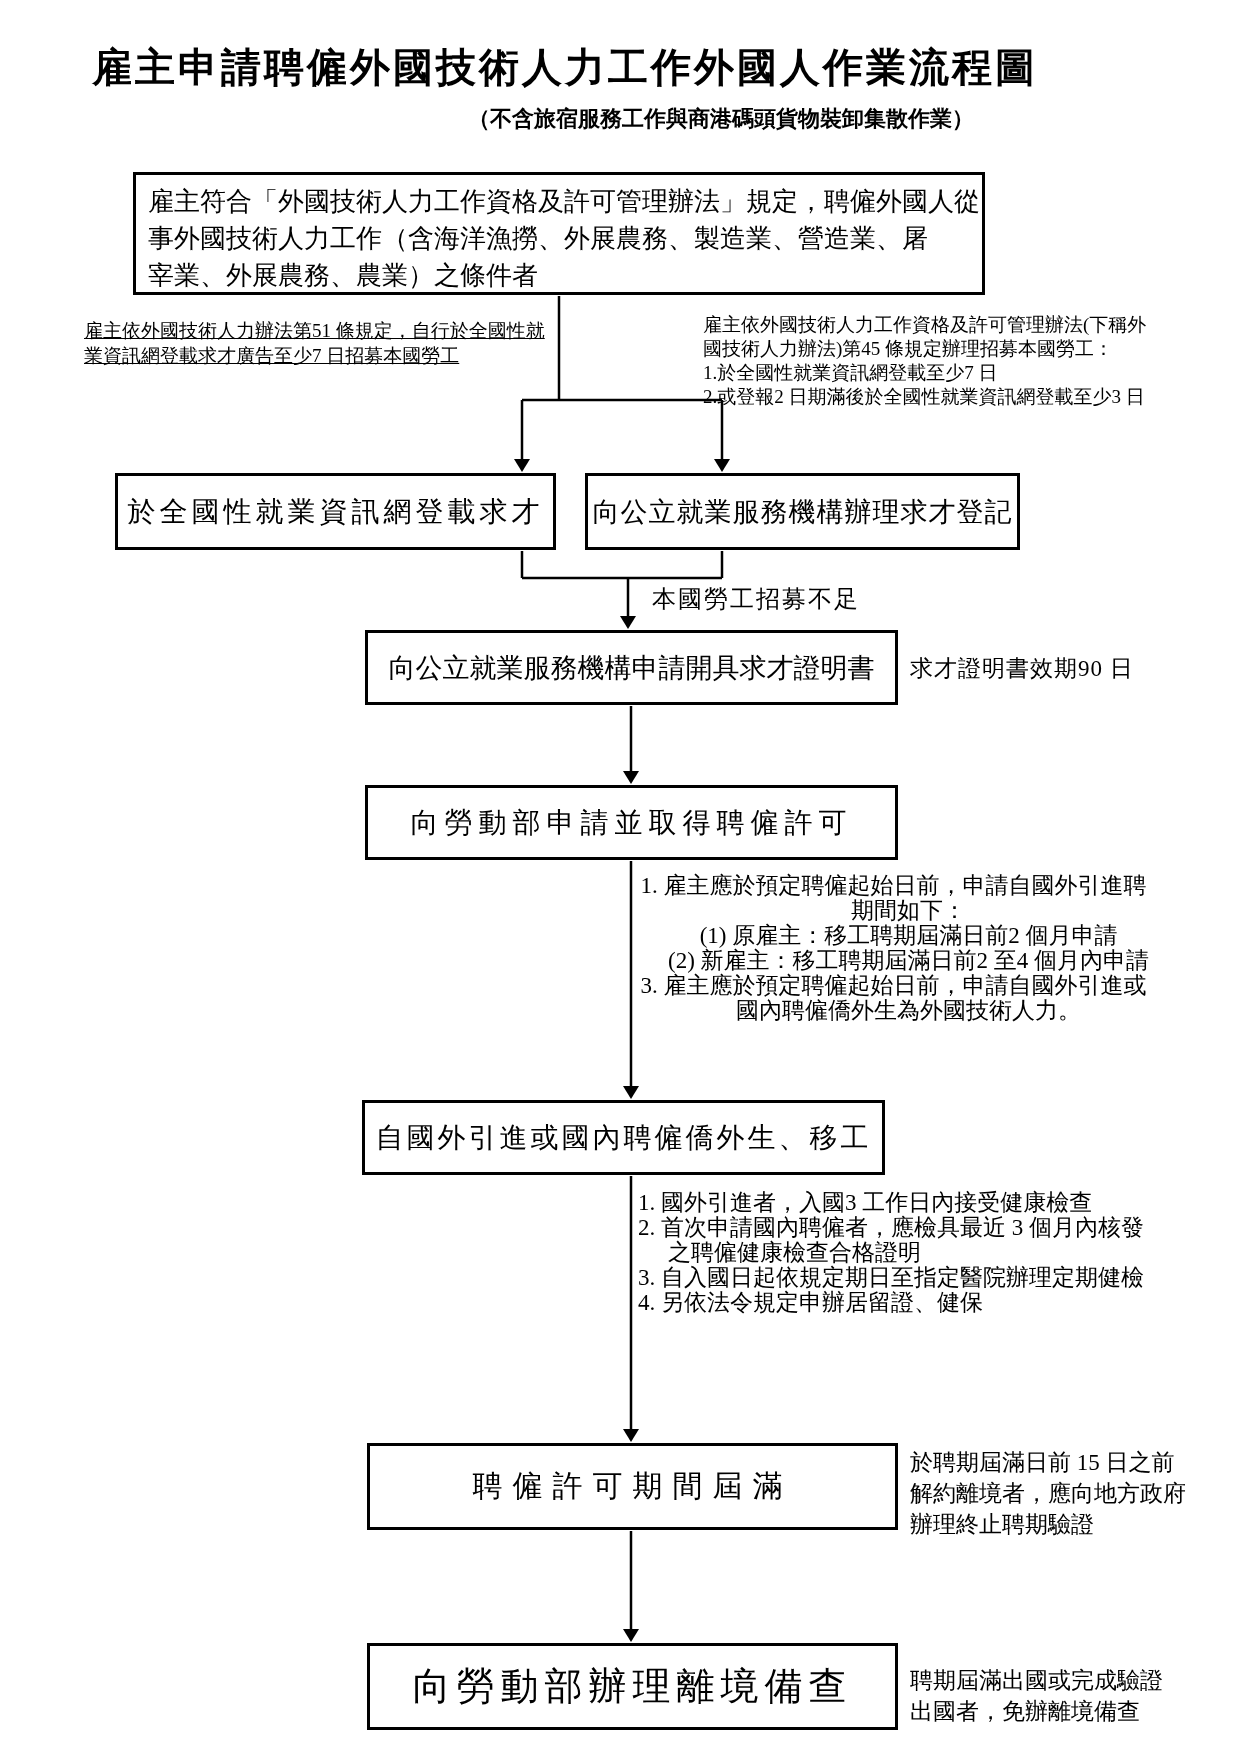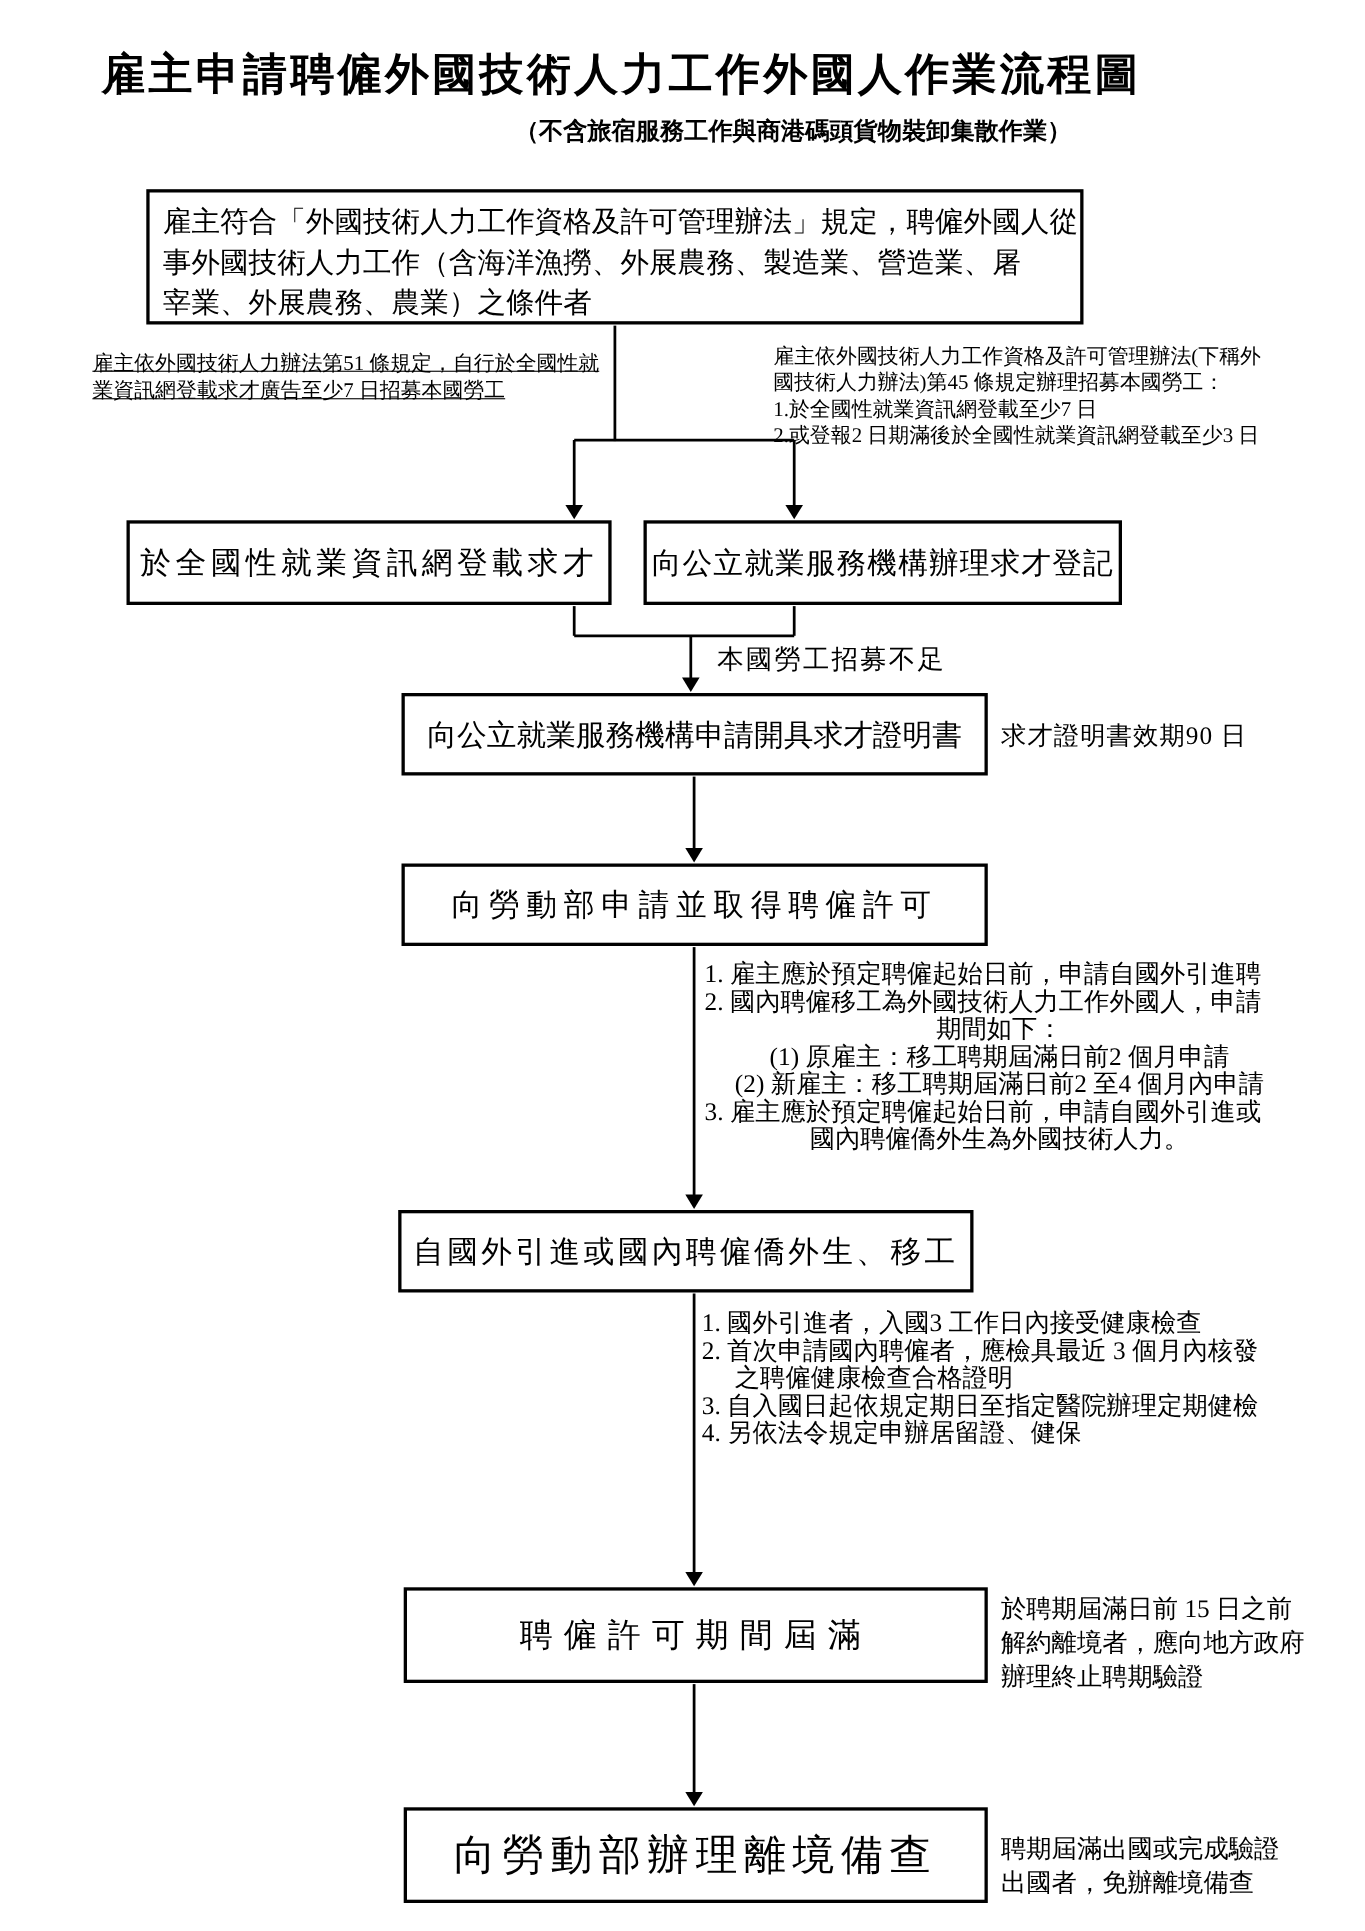--- a/index.html
+++ b/index.html
@@ -108,21 +108,20 @@
 
 <div class="note merge-label">本國勞工招募不足</div>
 
 <div class="flow-box center-box box3">向公立就業服務機構申請開具求才證明書</div>
 <div class="note cert-note">求才證明書效期90 日</div>
 
 <div class="flow-box center-box box4">向勞動部申請並取得聘僱許可</div>
 
 <div class="list list1">
   <div class="ln">1. 雇主應於預定聘僱起始日前，申請自國外引進聘</div>
-  <div class="ln">2. 國內聘僱移工為外國技術人力工作外國人，申請</div>
   <div class="ln indent">期間如下：</div>
   <div class="ln indent">(1) 原雇主：移工聘期屆滿日前2 個月申請</div>
   <div class="ln indent">(2) 新雇主：移工聘期屆滿日前2 至4 個月內申請</div>
   <div class="ln">3. 雇主應於預定聘僱起始日前，申請自國外引進或</div>
   <div class="ln indent">國內聘僱僑外生為外國技術人力。</div>
 </div>
 
 <div class="flow-box center-box box5">自國外引進或國內聘僱僑外生、移工</div>
 
 <div class="list list2">

